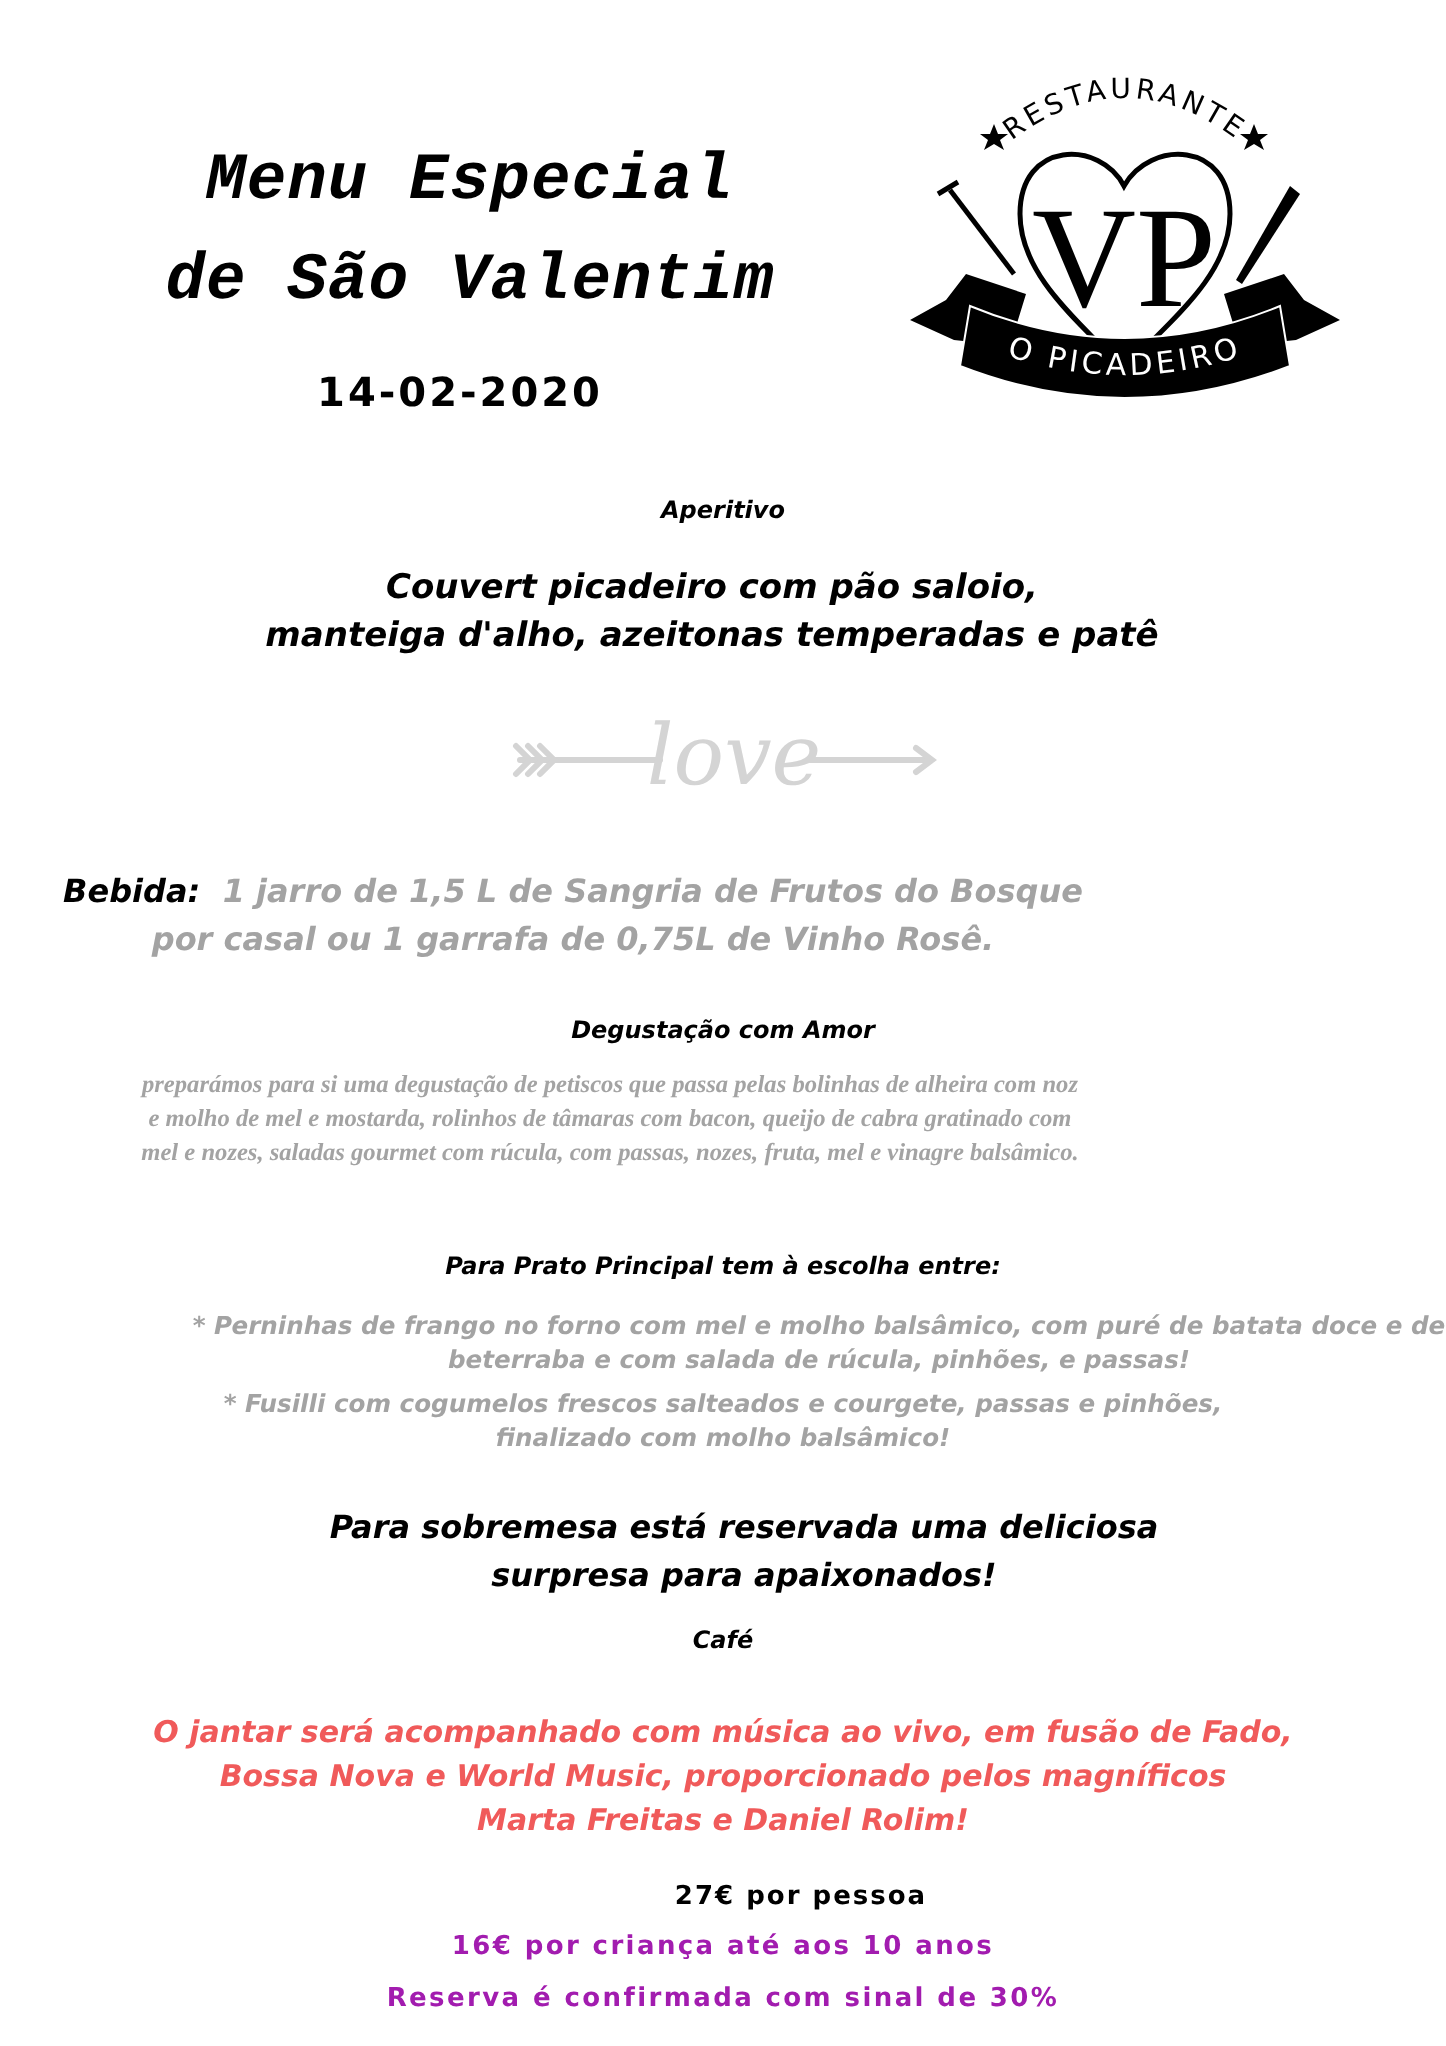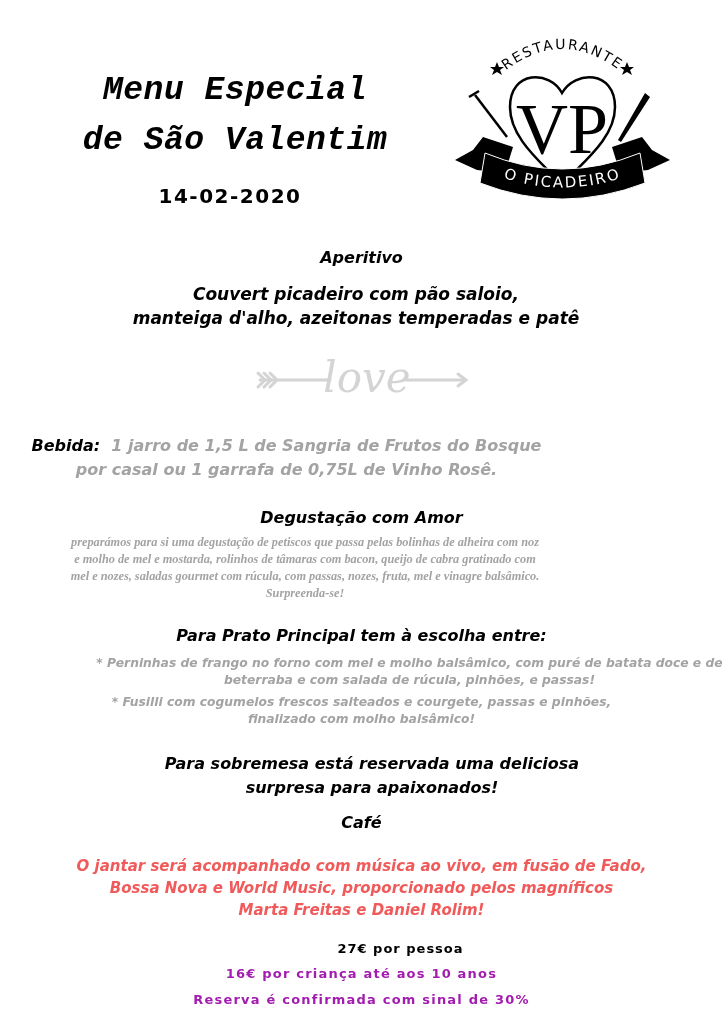--- a/index.html
+++ b/index.html
@@ -4,21 +4,21 @@
 <style>
   html, body { margin:0; padding:0; background:#ffffff; }
   body { width:723px; height:1023px; position:relative; overflow:hidden;
          font-family:"DejaVu Sans", sans-serif; color:#000; }
   .abs { position:absolute; }
   .center { text-align:center; }
   .title { left:30px; width:410px; top:66px; font-family:Liberation Mono, monospace;
            font-weight:bold; font-style:italic; font-size:33px; line-height:50px; letter-spacing:0.5px; }
   .date { left:130px; width:200px; top:184px; font-weight:bold; font-size:20px; letter-spacing:1.5px; }
   .logo { left:455px; top:25px; width:215px; height:180px; }
-  .h { font-weight:bold; font-style:italic; font-size:16px; }
+  .h { font-weight:bold; font-style:italic; font-size:12px; }
   .body-black { font-weight:bold; font-style:italic; font-size:17px; line-height:24px; }
   .grey { color:#a3a3a3; font-weight:bold; font-style:italic; }
   .red { color:#f05a5a; font-weight:bold; font-style:italic; font-size:15px; line-height:22px; }
   .price { font-weight:bold; font-size:13px; letter-spacing:1px;padding-left:39px; }
   .pgrey { color:#a21caf; font-weight:bold; font-size:13px; letter-spacing:1.2px; }
 </style>
 </head>
 <body>
 
 <div class="abs title center">
@@ -88,21 +88,20 @@
 <div class="abs center" style="left:0;width:573px;top:434px;font-size:16px;line-height:24px;font-weight:bold;font-style:italic;">
   <div><span>Bebida:</span>&nbsp;&nbsp;<span class="grey">1 jarro de 1,5 L de Sangria de Frutos do Bosque</span></div>
   <div class="grey">por casal ou 1 garrafa de 0,75L de Vinho Rosê.</div>
 </div>
 
 <div class="abs center h" style="left:0;width:723px;top:508px;">Degustação com Amor</div>
 <div class="abs center grey" style="left:0;width:610px;top:534px;font-size:12.3px;line-height:17px;font-family:Liberation Serif, serif;">
   <div>preparámos para si uma degustação de petiscos que passa pelas bolinhas de alheira com noz</div>
   <div>e molho de mel e mostarda, rolinhos de tâmaras com bacon, queijo de cabra gratinado com</div>
   <div>mel e nozes, saladas gourmet com rúcula, com  passas, nozes, fruta, mel e vinagre balsâmico.</div>
-  <div>Surpreenda-se!</div>
 </div>
 
 <div class="abs center h" style="left:0;width:723px;top:626px;">Para Prato Principal tem à escolha entre:</div>
 <div class="abs center grey" style="left:0;width:723px;top:655px;font-size:12.3px;line-height:17px;padding-left:48px;">
   <div>* Perninhas de frango no forno com mel e molho balsâmico, com puré de batata doce e de</div>
   <div>beterraba e com salada de rúcula, pinhões, e passas!</div>
 </div>
 <div class="abs center grey" style="left:0;width:723px;top:694px;font-size:12.3px;line-height:17px;">
   <div>*  Fusilli com cogumelos frescos salteados e courgete, passas e pinhões,</div>
   <div>finalizado com molho balsâmico!</div>

